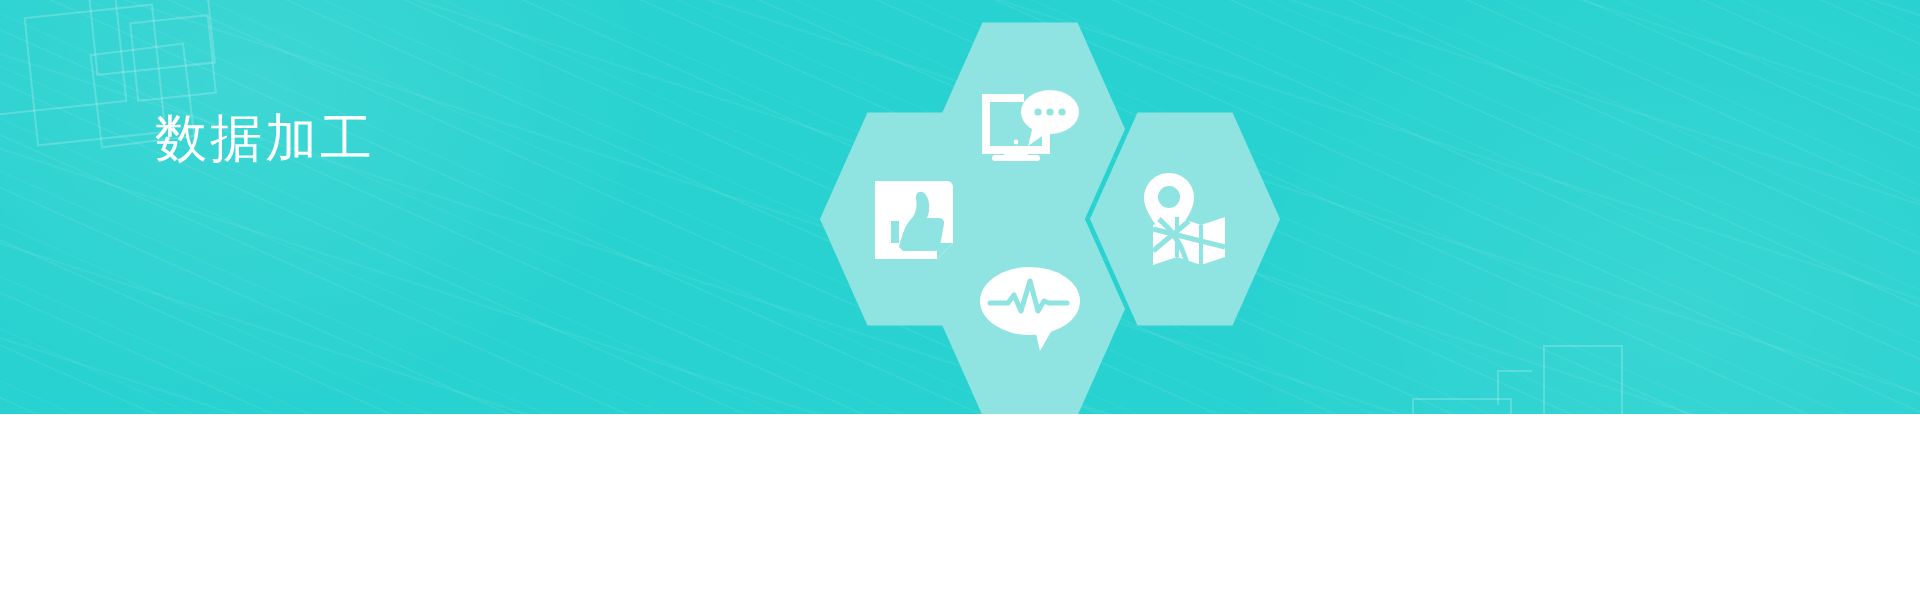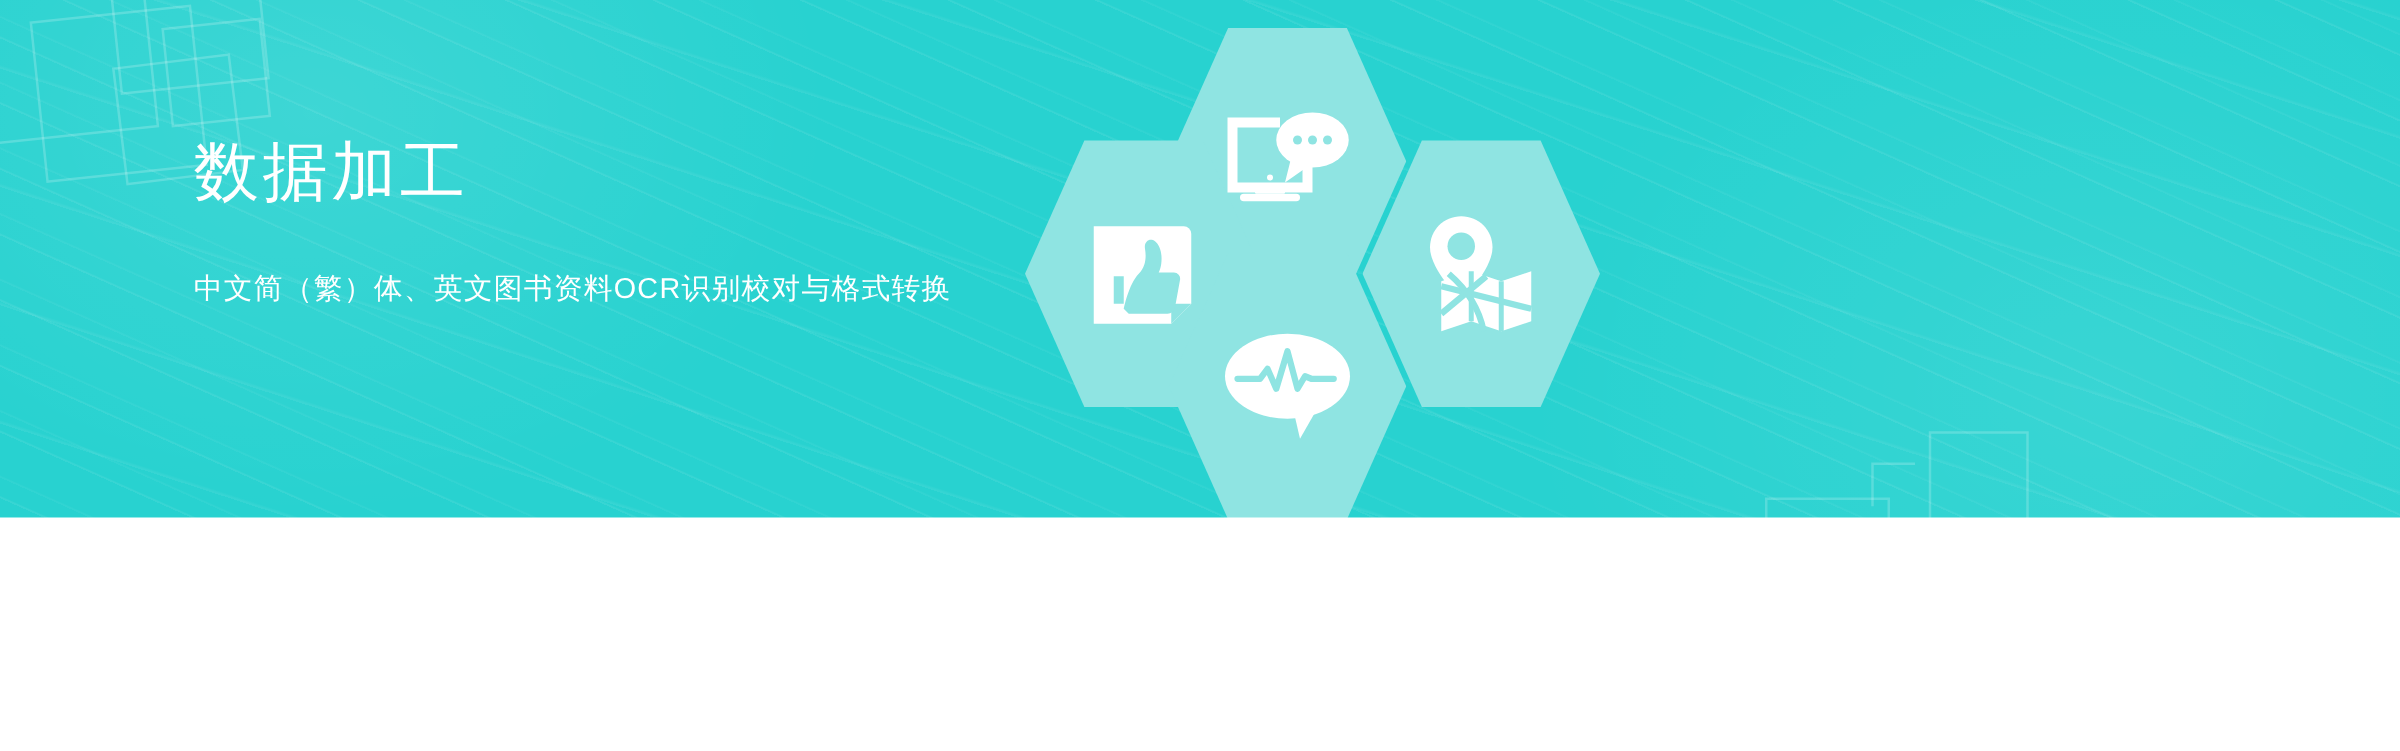--- a/index.html
+++ b/index.html
@@ -182,21 +182,20 @@
     <div class="sq c1"></div>
     <div class="sq c2"></div>
     <div class="sq c3"></div>
     <div class="sq c4"></div>
     <div class="sq c5"></div>
     <div class="sq c6"></div>
   </div>
 
   <div class="copy">
     <h1 class="headline">数据加工</h1>
-    <div class="subline">中文简（繁）体、英文图书资料OCR识别校对与格式转换</div>
   </div>
 
   <div class="hexes">
 
     <div class="hex top">
       <span>
         <svg width="104" height="90" viewBox="0 0 104 90" fill="#ffffff">
           <path d="M4 10 h42 v8 H12 v44 h52 v-16 h8 v24 H4 Z"></path>
           <rect x="26" y="66" width="24" height="5" rx="1"></rect>
           <rect x="14" y="71" width="48" height="6" rx="3"></rect>

